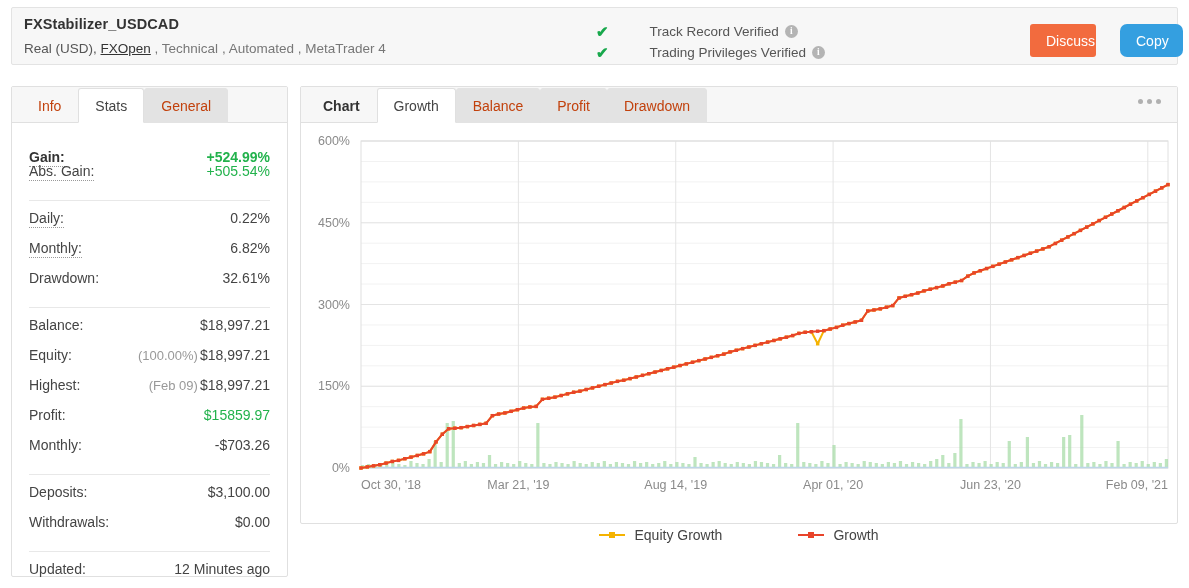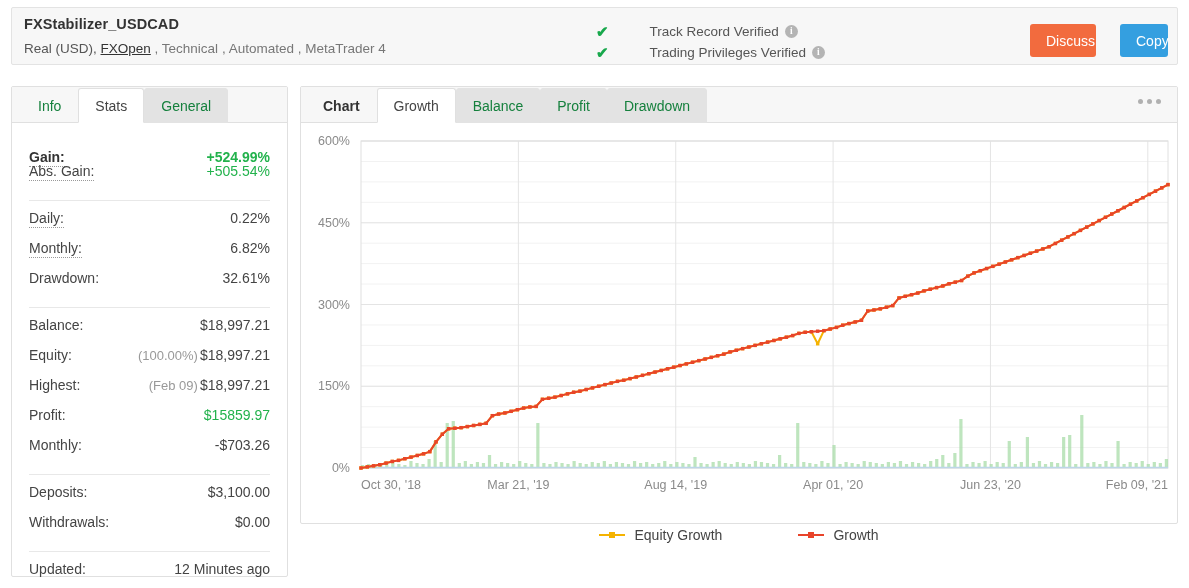--- a/index.html
+++ b/index.html
@@ -39,35 +39,35 @@
     text-align: center; line-height: 13px; margin-left: 6px;
     font-family: "Liberation Serif", serif; cursor: pointer;
   }
 
   .btn {
     position: absolute; top: 16px; height: 33px; border: none; border-radius: 3px;
     color: #fff; font-size: 14px; font-family: "Liberation Sans", sans-serif;
     cursor: pointer; padding: 0 16px;
   }
   .btn-discuss { left: 1018px; width: 66px; background: #f26b3e; }
-  .btn-copy { left: 1108px; width: 48px; background: #349fe0; }
+  .btn-copy { left: 1108px; width: 63px; background: #349fe0; border-radius: 7px; }
 
   
   .panel { position: absolute; background: #fff; border: 1px solid #e0e0e0; border-radius: 2px; }
   .left-panel { left: 11px; top: 86px; width: 277px; height: 491px; }
   .right-panel { left: 300px; top: 86px; width: 878px; height: 438px; }
 
   .tabstrip {
     position: absolute; left: 0; top: 0; right: 0; height: 36px;
     background: #f7f7f7; border-bottom: 1px solid #e0e0e0;
     display: flex; align-items: flex-end; padding-left: 9px;
   }
   .tab {
     height: 35px; line-height: 35px; padding: 0 16px; font-size: 14px;
-    color: #15803d; cursor: pointer; position: relative; top: 1px;
+    color: #c2410c; cursor: pointer; position: relative; top: 1px;
     border: 1px solid transparent; border-radius: 3px 3px 0 0;
   }
   .tab.head { font-weight: bold; color: #333; cursor: default; padding-left: 12px; }
   .tab.active {
     background: #fff; border-color: #e0e0e0; border-bottom-color: #fff; color: #444;
   }
   .tab.hover { background: #e3e3e3; border-color: #e3e3e3; border-bottom-color:#e3e3e3; }
 
   .dots {
     position: absolute; right: 16px; top: 12px; display: flex; gap: 4px; cursor: pointer;

